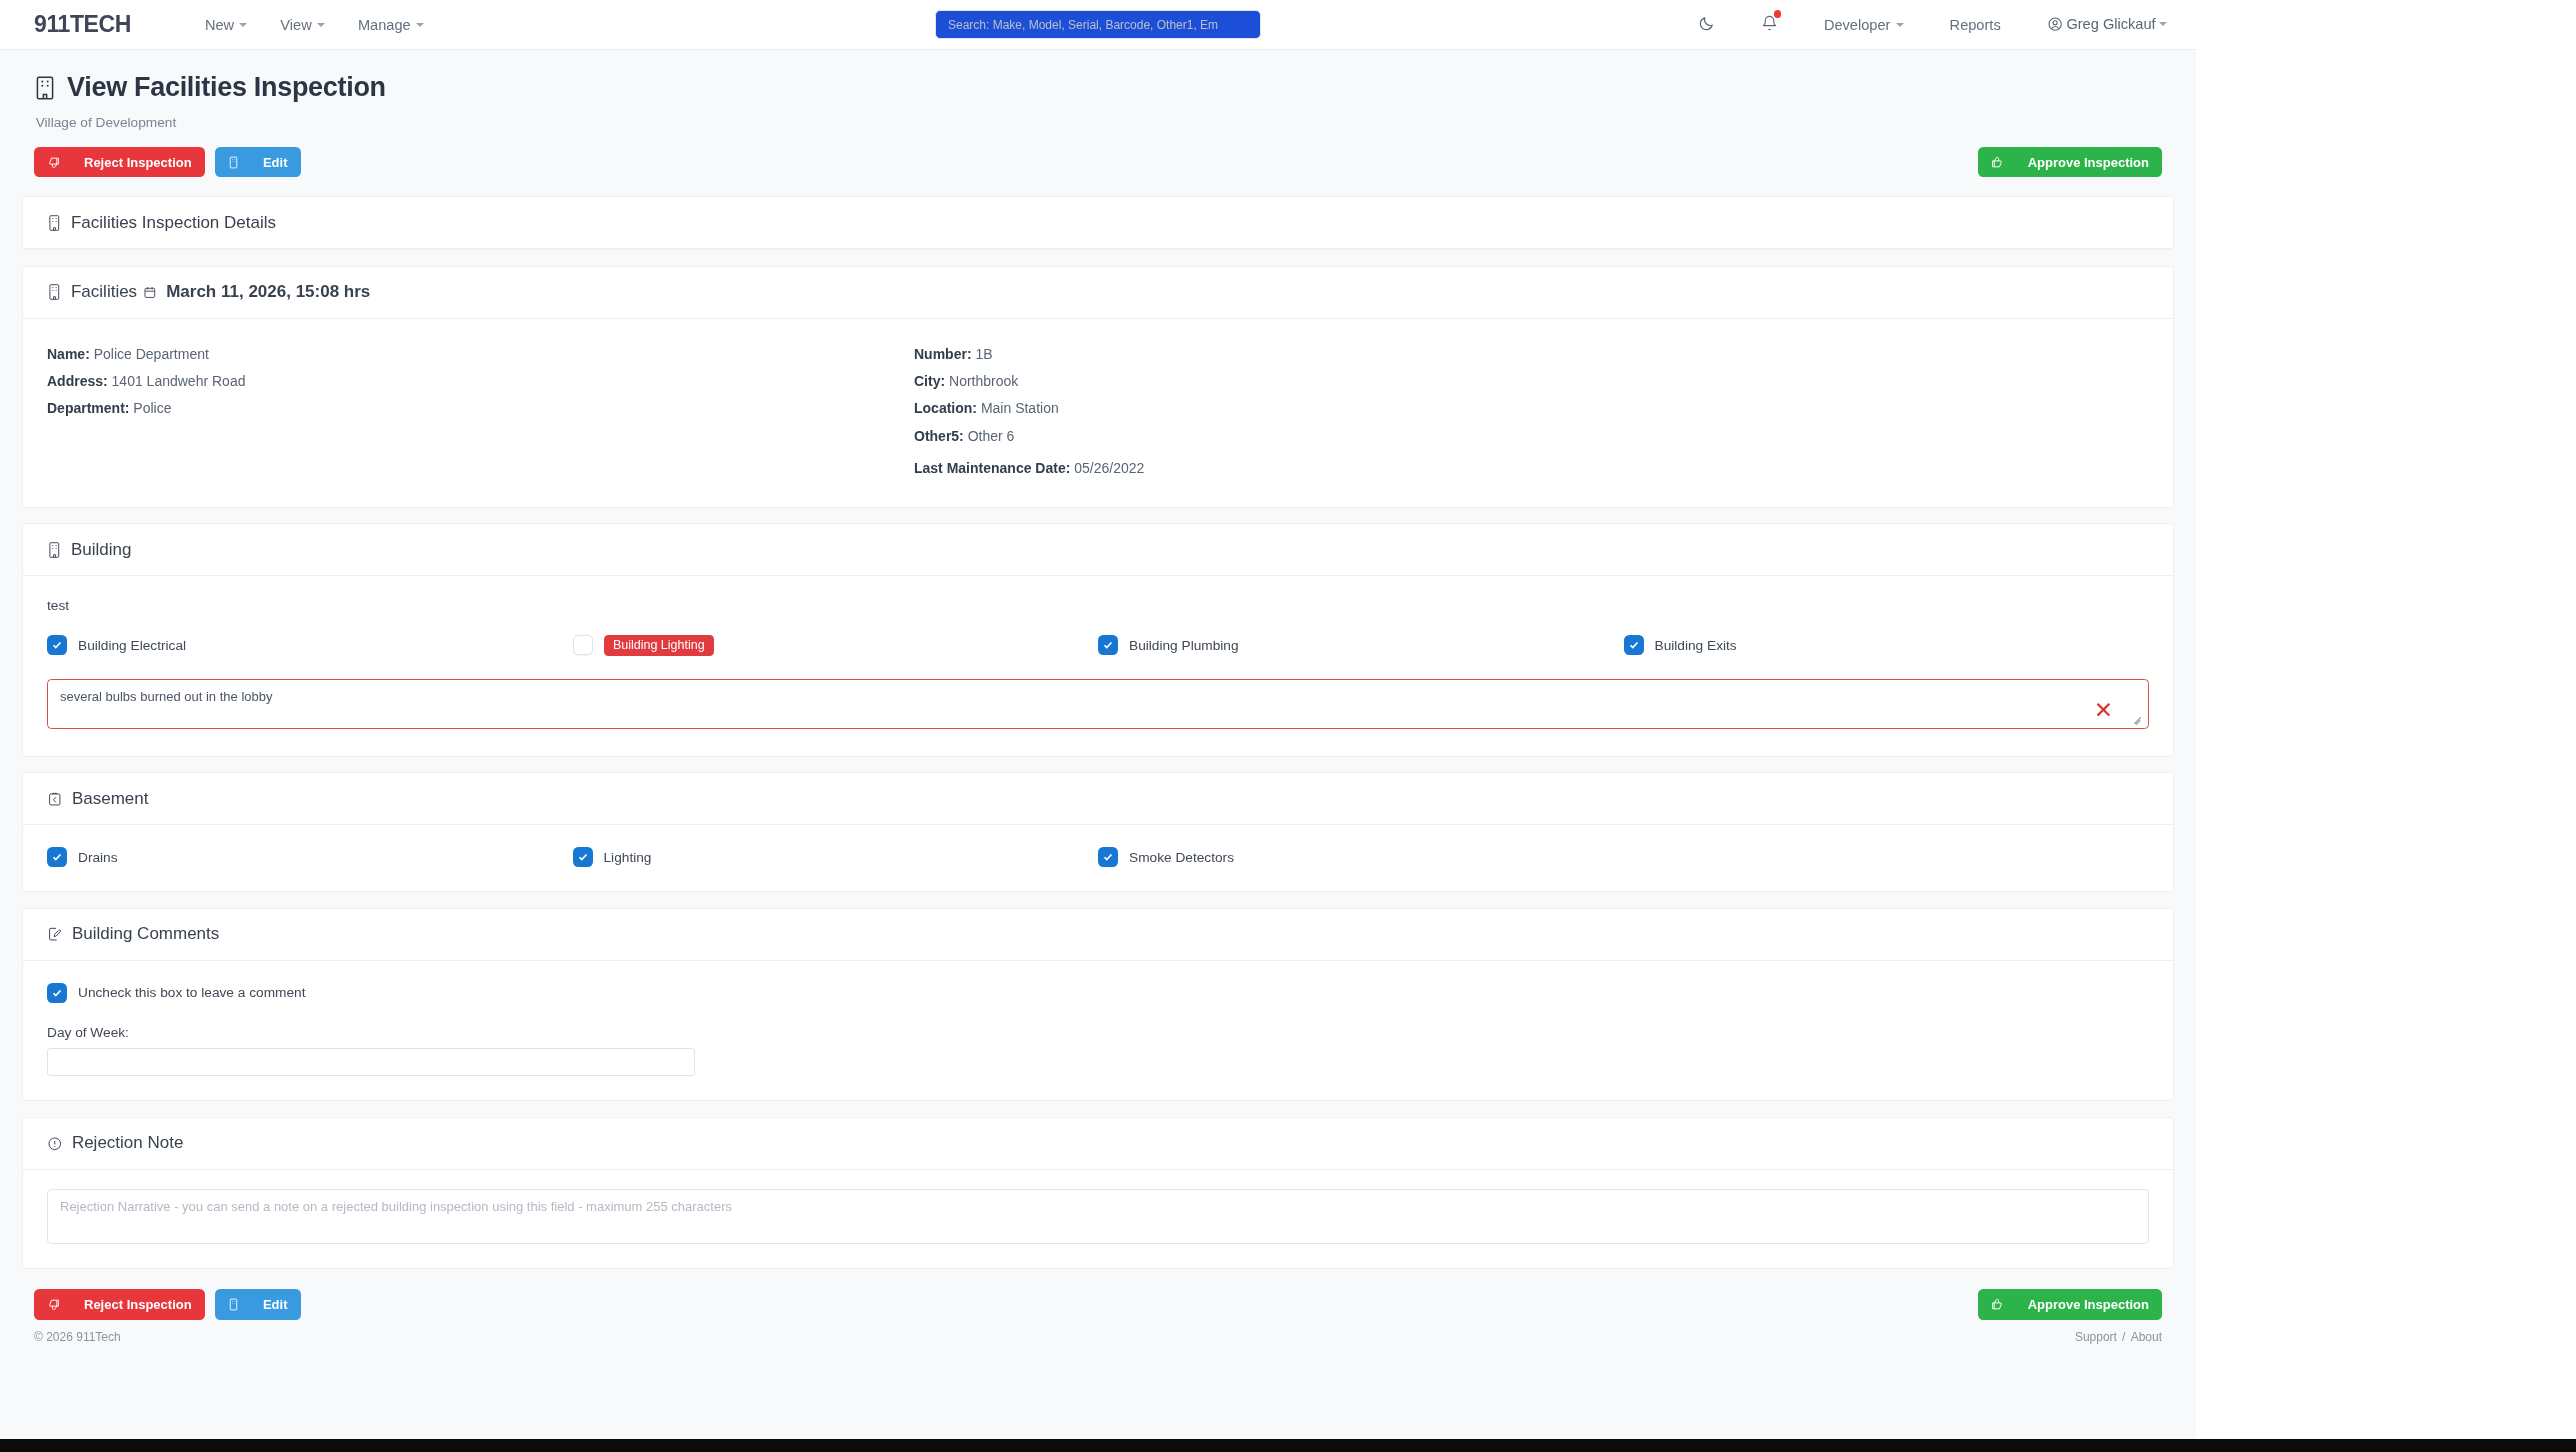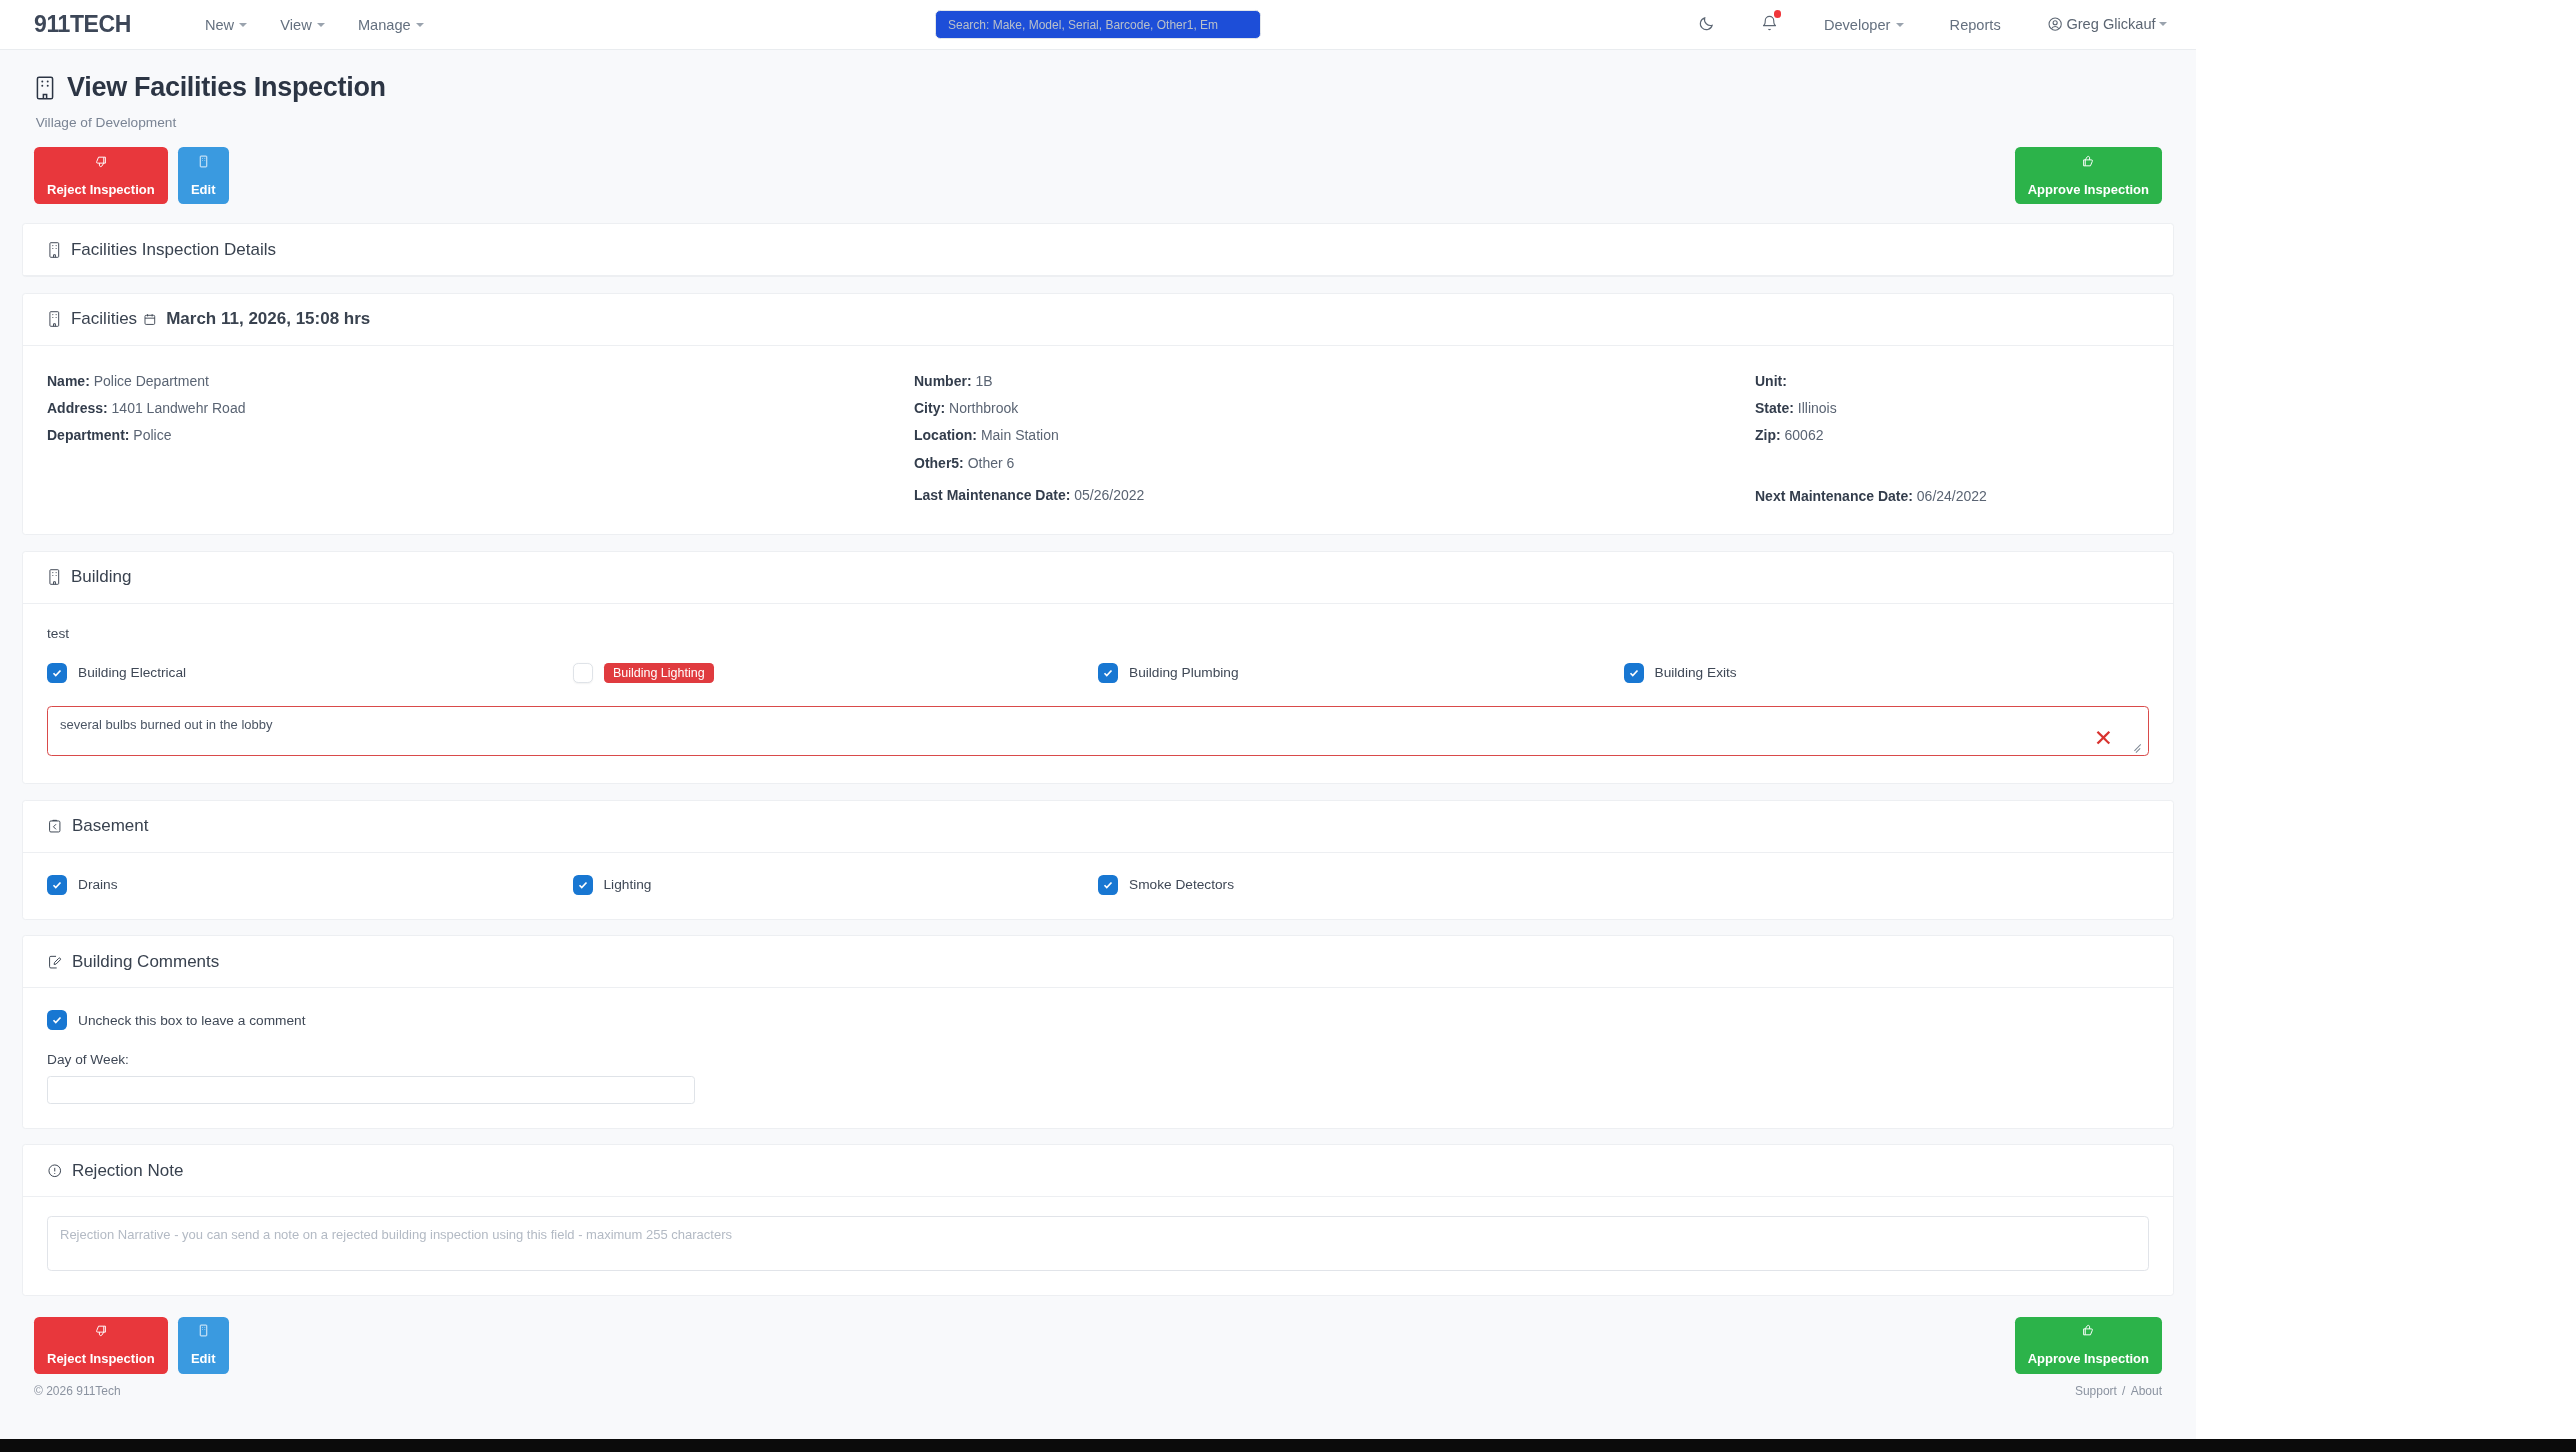--- a/index.html
+++ b/index.html
@@ -36,22 +36,22 @@
   .user-chip { display:flex; align-items:center; gap:3.4px; font-size:14.6px; color:#5c6673; cursor:pointer; }
 
   
   .page-head { padding: 22px 34px 0 34px; background:#f8f9fb; }
   .page-title { display:flex; align-items:center; gap:11px; font-size:27px; font-weight:700; color:#2c3544; letter-spacing:-0.3px; }
   .page-title svg { flex:0 0 auto; }
   .page-sub { font-size:13.7px; color:#7a8494; margin: 12px 0 0 1.7px; }
 
   .action-row { display:flex; align-items:center; padding: 17px 34px 19px 34px; background:#f8f9fb; }
   .btn { border:none; border-radius:5.2px; font-size:13px; font-weight:700; color:#fff;
-         display:inline-flex; align-items:center; gap:14px; padding: 7.7px 13px; cursor:pointer;
-         font-family:"Liberation Sans", sans-serif;flex-direction:column; }
+         display:inline-flex; align-items:center; gap:24px; padding: 7.7px 13px; cursor:pointer;
+         font-family:"Liberation Sans", sans-serif; }
   .btn-danger { background:#e8373c; }
   .btn-primary { background:#3a9ae0; margin-left:10.3px; }
   .btn-success { background:#2cb34a; margin-left:auto; }
   .btn svg { flex:0 0 auto; }
 
   
   .card { background:#ffffff; border:0.9px solid #edeff2; border-radius:3.4px; margin: 0 22px 15.5px 22px; }
   .card-head { padding: 15.5px 24px; border-bottom:0.9px solid #edeff2; display:flex; align-items:center; gap:9.4px;
                font-size:17px; color:#39424f; font-weight:500; }
   .card-body { padding: 22px 24px 24px 24px; }
@@ -261,30 +261,20 @@
             <span class="v">1B</span></div>
           <div class="fld"><b>City:</b>
             <span class="v">Northbrook</span></div>
           <div class="fld"><b>Location:</b>
             <span class="v">Main Station</span></div>
           <div class="fld"><b>Other5:</b>
             <span class="v">Other 6</span></div>
           <div class="fld" style="margin-top:5.2px"><b>Last Maintenance Date:</b>
             <span class="v">05/26/2022</span></div>
         </div>
-        <div class="col">
-          <div class="fld"><b>Unit:</b>
-            <span class="v"></span></div>
-          <div class="fld"><b>State:</b>
-            <span class="v">Illinois</span></div>
-          <div class="fld"><b>Zip:</b>
-            <span class="v">60062</span></div>
-          <div class="fld" style="margin-top:33px"><b>Next Maintenance Date:</b>
-            <span class="v">06/24/2022</span></div>
-        </div>
       </div>
     </div>
   </div>
 
   <div class="card">
     <div class="card-head">
       <svg width="14.6" height="18" viewBox="0 0 20 24" fill="none" stroke="#39424f" stroke-width="1.3">
         <rect x="4" y="2" width="12" height="20" rx="1.2"></rect>
         <circle cx="8" cy="6" r=".8" fill="#39424f" stroke="none"></circle>
           <circle cx="12.5" cy="6" r=".8" fill="#39424f" stroke="none"></circle>

